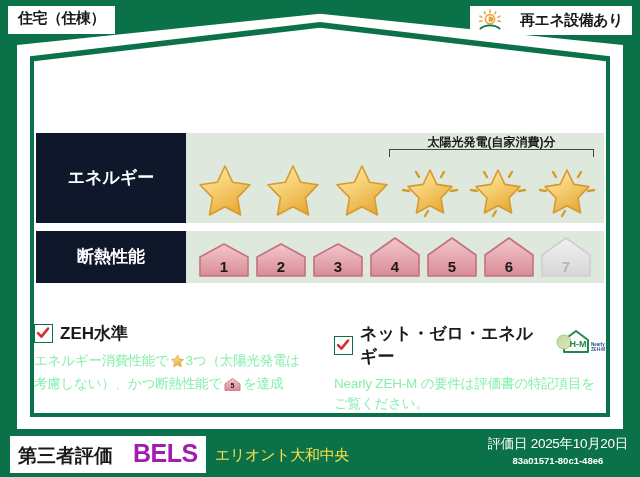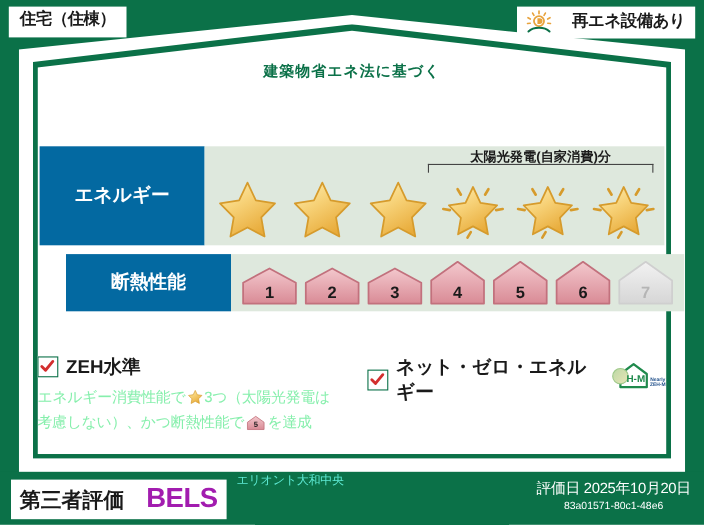--- a/index.html
+++ b/index.html
@@ -67,25 +67,25 @@
     margin:0;
   }
 
   
   .rows{
     position:absolute;left:36px;top:133px;width:568px;z-index:5;
   }
   .perf-row{display:flex;align-items:stretch;margin-bottom:8px;}
   .perf-label{
     width:150px;flex:0 0 150px;
-    background:#0369a1;color:#ffffff;
+    background:#0f172a;color:#ffffff;
     display:flex;flex-direction:column;align-items:center;justify-content:center;
     font-size:17px;font-weight:bold;letter-spacing:0px;line-height:1.25;
   }
-  .perf-label.single{font-size:17px;margin-left:24px;}
+  .perf-label.single{font-size:17px;}
   .perf-body{
     flex:1;background:#dee8dd;position:relative;
     display:flex;align-items:center;
   }
   .row-energy .perf-body{height:90px;}
   .row-energy .perf-label{height:90px;}
   .row-insul .perf-body{height:52px;}
   .row-insul .perf-label{height:52px;}
 
   
@@ -153,28 +153,28 @@
     position:absolute;left:0;right:0;bottom:0;height:48px;background:#0b7148;z-index:7;
   }
   .bels-box{
     position:absolute;left:10px;top:7px;
     background:#ffffff;padding:3px 8px 4px 8px;
     display:flex;align-items:baseline;gap:20px;
   }
   .bels-jp{font-size:19px;font-weight:bold;color:#1a1a1a;letter-spacing:0px;}
   .bels-en{font-size:25px;font-weight:bold;color:#a21caf;letter-spacing:-0.5px;}
   .bldg-name{
-    position:absolute;left:215px;top:0;
-    font-size:11px;color:#5eead4;letter-spacing:-0.3px;
+    position:absolute;left:215px;top:17px;
+    font-size:15px;color:#fde047;letter-spacing:-0.3px;
   }
   .eval{
     position:absolute;right:12px;top:6px;text-align:center;color:#ffffff;
   }
   .eval-date{font-size:13.5px;letter-spacing:-0.3px;}
-  .eval-id{font-size:9.5px;margin-top:2px;letter-spacing:0px;}
+  .eval-id{font-size:9.5px;margin-top:2px;letter-spacing:0px;font-weight:bold;}
 </style>
 </head>
 <body>
 
 <div id="label">
 
   <div class="inner-white"></div>
   <div class="inner-green"></div>
   <div class="inner-green2"></div>
 
@@ -196,21 +196,20 @@
         </g>
         <circle cx="13" cy="10.2" r="4.6" fill="none" stroke="#e8a33d" stroke-width="1.6"></circle>
         <path d="M11.6 7.6 h2.0 a2.6 2.6 0 0 1 0 5.2 h-2.0 z" fill="#e8a33d"></path>
         <path d="M3.4 19.6 C 8 15.2, 18 15.2, 22.6 19.6" fill="none" stroke="#0b7148" stroke-width="1.8" stroke-linecap="round"></path>
       </svg>
     </span>
     <span>再エネ設備あり</span>
   </div>
 
   <div class="title-wrap">
-    <div class="title-sub">建築物省エネ法に基づく</div>
   </div>
 
   <div class="rows">
 
     <div class="perf-row row-energy">
       <div class="perf-label">
         <span>エネルギー</span>
       </div>
       <div class="perf-body">
 
@@ -397,20 +396,21 @@
               </linearGradient>
             </defs>
             <path d="M10 12 L22 3 L34 12 L34 24 L10 24 Z" fill="#ffffff" stroke="#1f8a4c" stroke-width="2" stroke-linejoin="round"></path>
             <circle cx="10" cy="14" r="7" fill="url(#zcirc)" stroke="#9fc98a" stroke-width="1"></circle>
             <text x="24" y="19" font-size="9" font-weight="bold" fill="#1f8a4c" text-anchor="middle" font-family="Liberation Sans, sans-serif">H-M</text>
             <text x="44" y="18" font-size="4.5" font-weight="bold" fill="#1f4f8a" text-anchor="middle" font-family="Liberation Sans, sans-serif">Nearly</text>
             <text x="44" y="23" font-size="4.5" font-weight="bold" fill="#1f4f8a" text-anchor="middle" font-family="Liberation Sans, sans-serif">ZEH-M</text>
           </svg>
         </span>
       </div>
+      <div class="note-body">Nearly ZEH-M の要件は評価書の特記項目をご覧ください。</div>
     </div>
   </div>
 
   <div class="bottom">
     <div class="bels-box">
       <span class="bels-jp">第三者評価</span>
       <span class="bels-en">BELS</span>
     </div>
     <div class="bldg-name">エリオント大和中央</div>
     <div class="eval">

